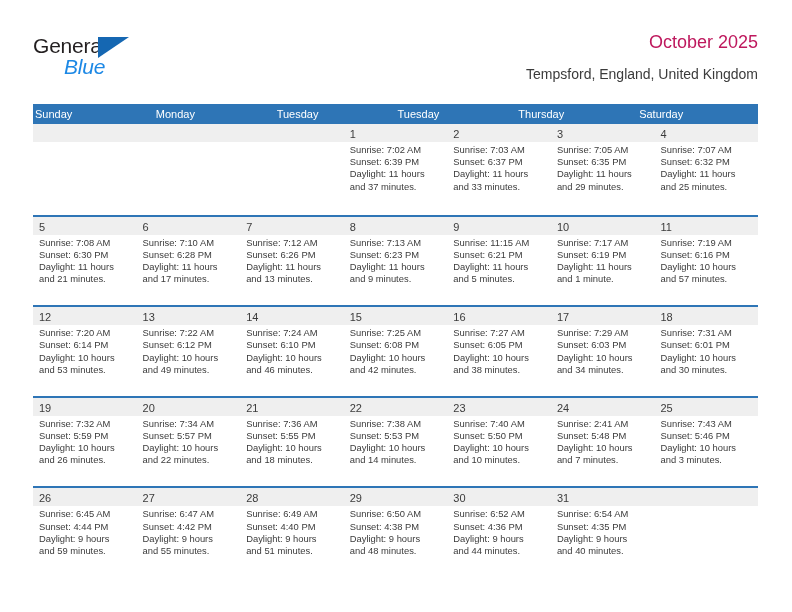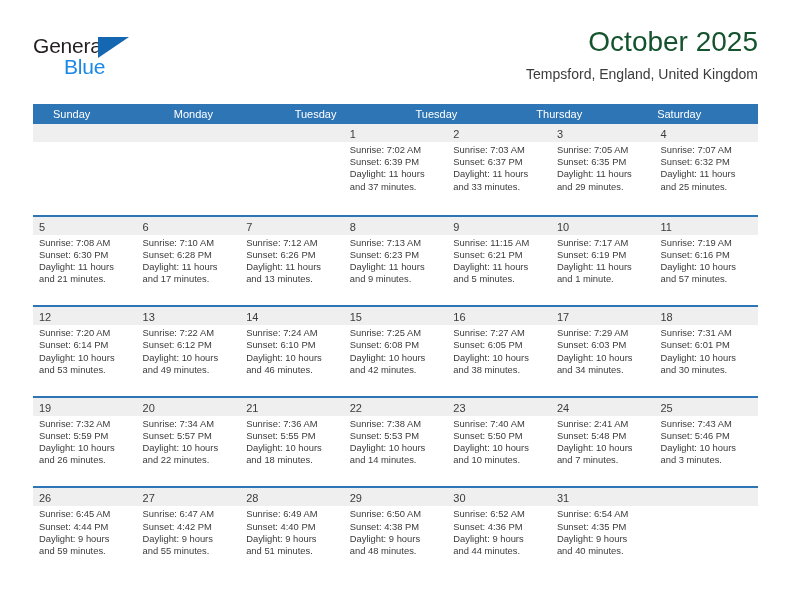--- a/index.html
+++ b/index.html
@@ -55,30 +55,31 @@
     border-bottom: 21px solid transparent;
   }
   .logo-blue {
     position: absolute;
     left: 31px;
     top: 21px;
     font-size: 21px;
     letter-spacing: -0.2px;
     color: #1c88e5;
     font-family: "Liberation Sans", sans-serif;
+    font-style: italic;
   }
   .title-block {
     position: absolute;
     right: 0px;
     top: 0px;
     text-align: right;
   }
   .cal-title {
-    font-size: 28px;
-    color: #14532d;
+    font-size: 18px;
+    color: #be185d;
     line-height: 32px;
     white-space: nowrap;
   }
   .cal-subtitle {
     font-size: 14px;
     color: #3b3b3b;
     line-height: 20px;
     margin-top: 6px;
     white-space: nowrap;
     margin-left: 24px;
@@ -94,21 +95,21 @@
   .weekday-row {
     display: flex;
     background: #2e75b6;
     height: 20px;
   }
   .weekday {
     flex: 1 1 0;
     color: #ffffff;
     font-size: 11px;
     line-height: 20px;
-    padding-left: 20px;
+    padding-left: 2px;
     box-sizing: border-box;
     white-space: nowrap;
     overflow: hidden;
   }
   .week {
     display: flex;
     height: 90.6px;
     border-top: 2px solid #2e75b6;
     box-sizing: border-box;
   }

